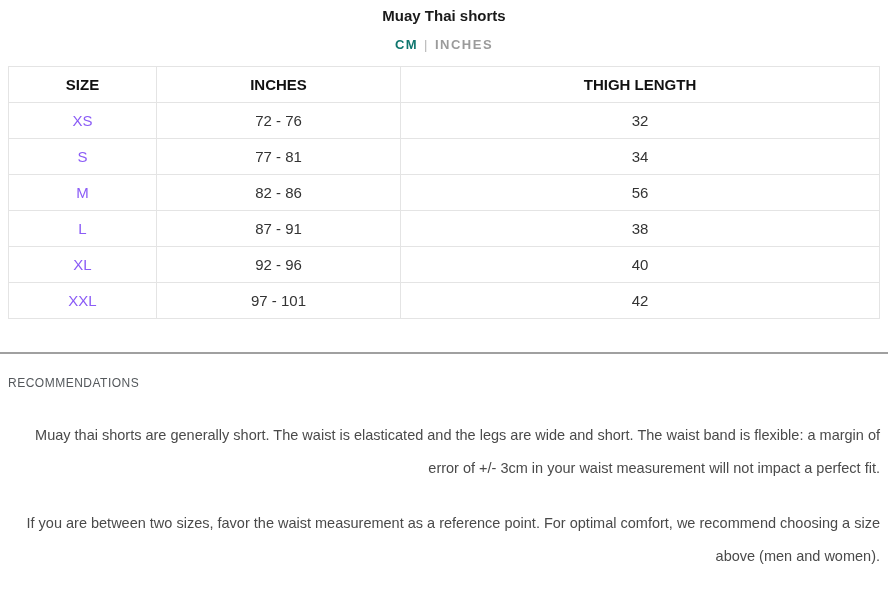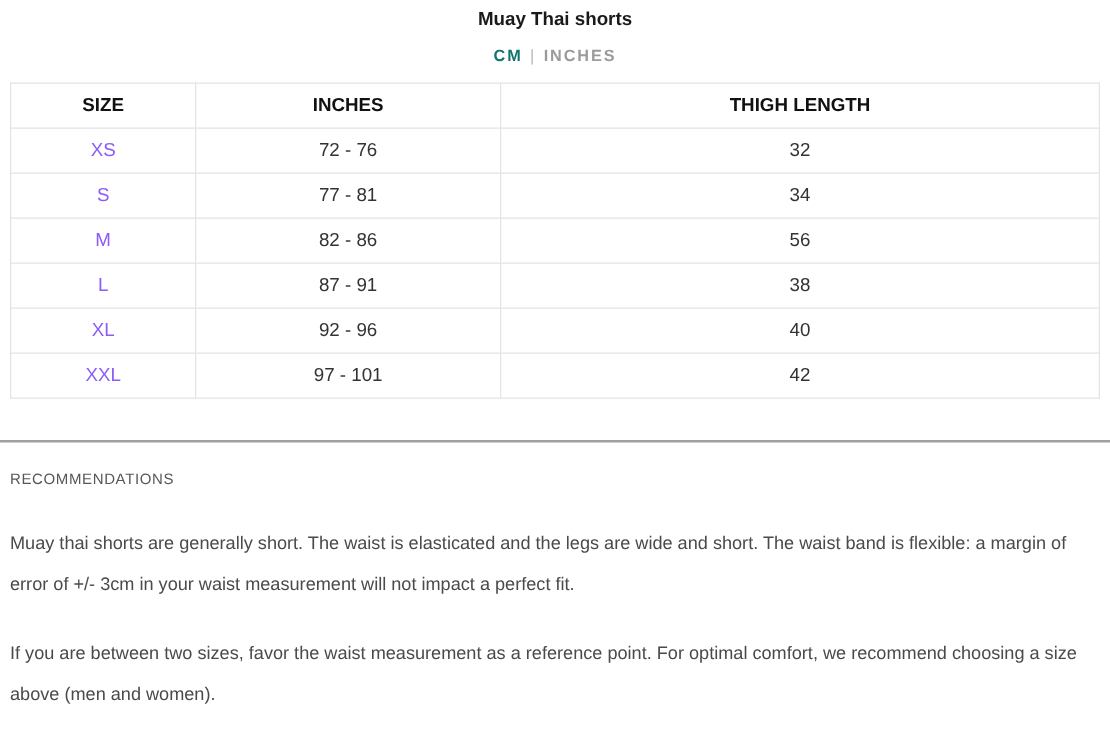--- a/index.html
+++ b/index.html
@@ -79,20 +79,21 @@
     font-size: 12px;
     color: #54585c;
     letter-spacing: 0.5px;
     font-weight: normal;
   }
   .recommendations p {
     font-size: 14.5px;
     color: #4a4a4a;
     line-height: 33px;
     margin: 0;
+    text-align: right;
   }
   .recommendations p.para-1 { margin-top: 29px; }
   .recommendations p.para-2 { margin-top: 22px; }
 </style>
 </head>
 <body>
 
 <div class="page">
 
   <div class="title">Muay Thai shorts</div>

